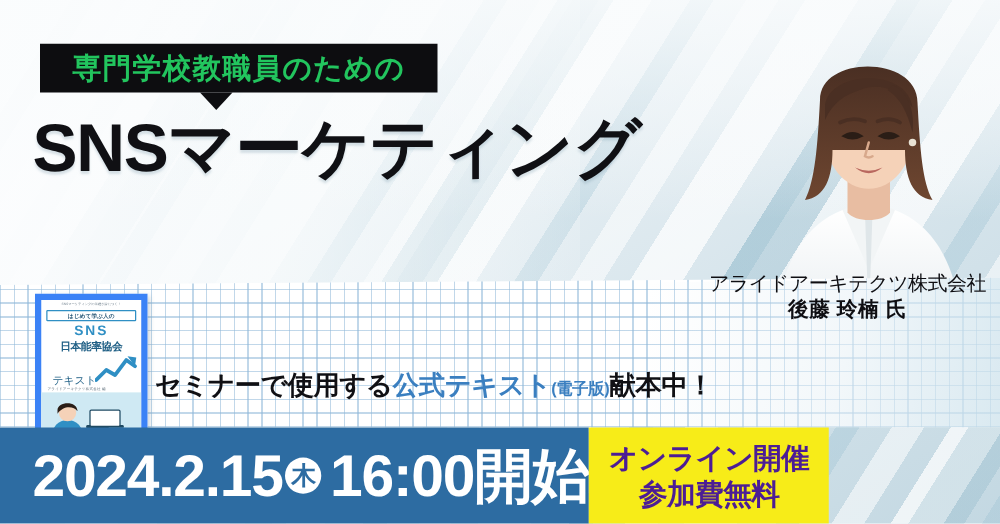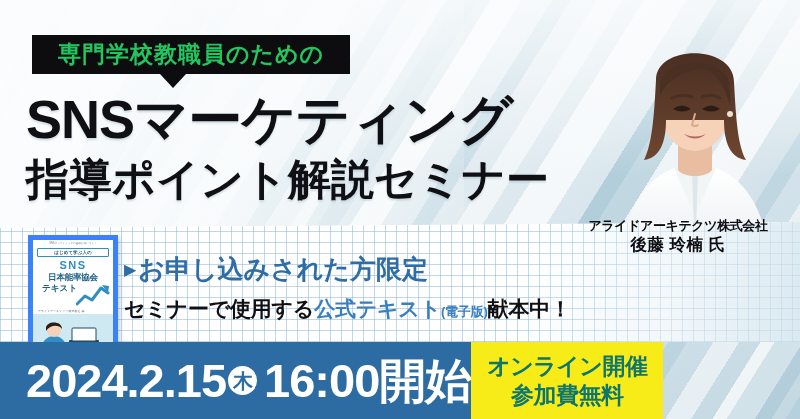--- a/index.html
+++ b/index.html
@@ -163,22 +163,22 @@
     text-align: center;
     color: #0e0e12;
   }
   .speaker-role {
     font-size: 13px;
     font-weight: bold;
     line-height: 1.2;
     margin-bottom: 3px;
   }
   .speaker-company {
-    font-size: 13px;
-    font-weight: bold;
+    font-size: 16px;
+    font-weight: normal;
     line-height: 1.25;
     letter-spacing: -0.4px;
     white-space: nowrap;
   }
   .speaker-name {
     font-size: 16.5px;
     font-weight: bold;
     line-height: 1.3;
     letter-spacing: 0.5px;
   }
@@ -229,25 +229,25 @@
     font-size: 8.6px;
     font-weight: bold;
     text-align: center;
     line-height: 1.1;
     margin-top: 2px;
     letter-spacing: -0.3px;
   }
   .book-line3 {
     color: #1f5f85;
     font-size: 8.6px;
-    font-weight: bold;
+    font-weight: normal;
     text-align: left;
     padding-left: 5px;
     line-height: 1.1;
-    margin-top: 1px;
+    margin-top: 17px;
   }
   .book-chart {
     position: absolute;
     right: 3px;
     top: 44px;
     width: 34px;
     height: 22px;
   }
   .book-author {
     position: absolute;
@@ -349,21 +349,21 @@
     margin: 0 7px 0 2px;
     line-height: 1;
   }
   .free-badge {
     flex: 0 0 192px;
     background: #f7ec18;
     display: flex;
     flex-direction: column;
     align-items: center;
     justify-content: center;
-    color: #0f766e;
+    color: #4c1d95;
   }
   .free-line {
     font-size: 23px;
     font-weight: bold;
     line-height: 1.22;
     letter-spacing: -0.5px;
     white-space: nowrap;
   }
 </style>
 </head>
@@ -424,21 +424,20 @@
 
   <div class="grid-panel"></div>
   <div class="grid-panel-right-fade"></div>
 
   <div class="eyebrow-wrap">
     <div class="eyebrow">専門学校教職員のための</div>
     <div class="eyebrow-notch"></div>
   </div>
 
   <div class="headline1">SNSマーケティング</div>
-  <div class="headline2">指導ポイント解説セミナー</div>
 
   <div class="speaker">
     <div class="speaker-company">アライドアーキテクツ株式会社</div>
     <div class="speaker-name">後藤 玲楠 氏</div>
   </div>
 
   <div class="book">
     <div class="book-top">
       <div class="book-kicker">SNSマーケティングの基礎が身につく！</div>
       <div class="book-badge">はじめて学ぶ人の</div>
@@ -458,23 +457,20 @@
         <circle cx="21" cy="16" r="7" fill="#f5d2b8"></circle>
         <path d="M13 14 C13 7 29 6 29 15 C26 11 18 10 13 17 Z" fill="#2a1d16"></path>
         <rect x="36" y="26" width="30" height="10" rx="1" fill="#1f4a63"></rect>
         <rect x="39" y="14" width="24" height="13" rx="1" fill="#ffffff" stroke="#1f4a63" stroke-width="1"></rect>
         <path d="M52 38 L70 38 L68 28 L54 28 Z" fill="#8fd0e8" opacity="0.6"></path>
       </svg>
     </div>
     <div class="book-pub">日本能率協会</div>
   </div>
 
-  <div class="offer-line1">
-    <span class="offer-arrow">▶</span><span>お申し込みされた方限定</span>
-  </div>
   <div class="offer-line2">
     <span>セミナーで使用する</span><span class="offer-hl">公式テキスト</span><span class="offer-hl offer-sub">(電子版)</span><span>献本中！</span>
   </div>
 
   <div class="bottom-bar">
     <div class="date-strip">
       <div class="date-text">
         <span>2024.2.15</span>
         <span class="day-badge">木</span>
         <span>16:00</span>

